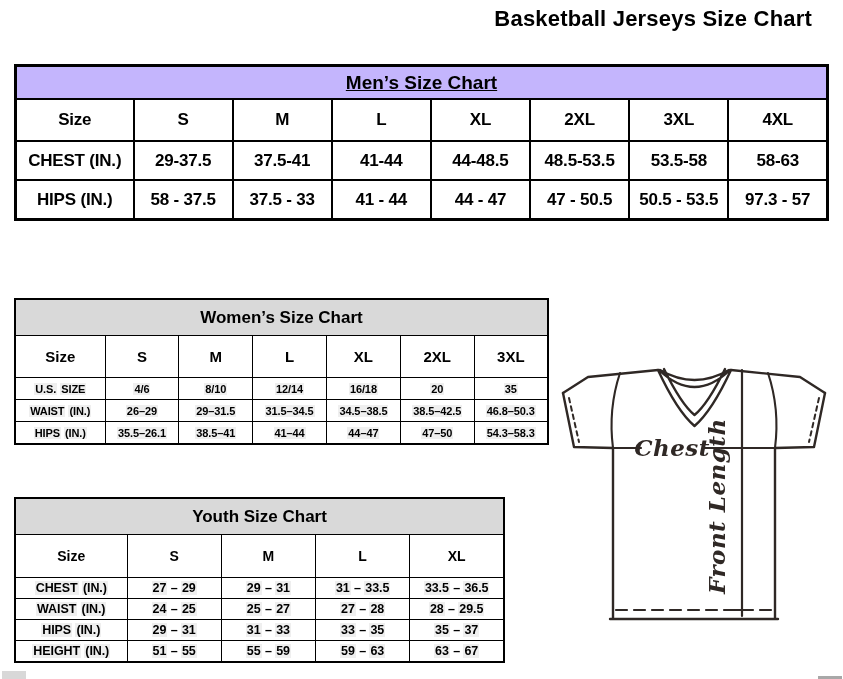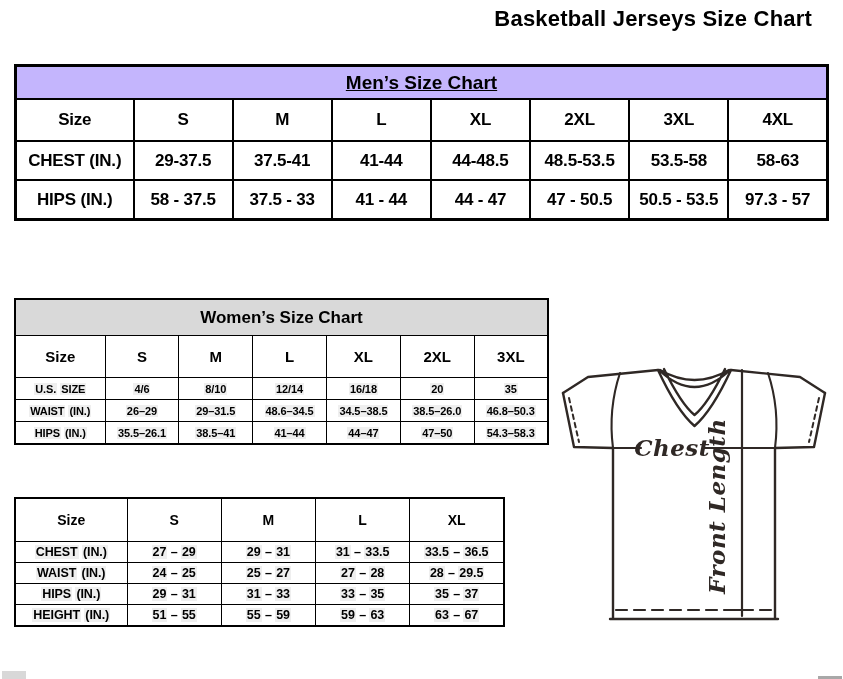--- a/index.html
+++ b/index.html
@@ -125,23 +125,23 @@
     <td><span class="hl">8/10</span></td>
     <td><span class="hl">12/14</span></td>
     <td><span class="hl">16/18</span></td>
     <td><span class="hl">20</span></td>
     <td><span class="hl">35</span></td>
   </tr>
   <tr class="datarow">
     <td><span class="hl">WAIST</span> <span class="hl">(IN.)</span></td>
     <td><span class="hl">26–29</span></td>
     <td><span class="hl">29–31.5</span></td>
-    <td><span class="hl">48.6–34.5</span></td>
+    <td><span class="hl">31.5–34.5</span></td>
     <td><span class="hl">34.5–38.5</span></td>
-    <td><span class="hl">38.5–26.0</span></td>
+    <td><span class="hl">38.5–42.5</span></td>
     <td><span class="hl">46.8–50.3</span></td>
   </tr>
   <tr class="datarow">
     <td><span class="hl">HIPS</span> <span class="hl">(IN.)</span></td>
     <td><span class="hl">35.5–26.1</span></td>
     <td><span class="hl">38.5–41</span></td>
     <td><span class="hl">41–44</span></td>
     <td><span class="hl">44–47</span></td>
     <td><span class="hl">47–50</span></td>
     <td><span class="hl">54.3–58.3</span></td>
@@ -151,20 +151,23 @@
 
 <table class="wy youth">
   <colgroup>
       <col style="width:112px">
       <col>
       <col>
       <col>
       <col>
     </colgroup>
   <tbody>
+      <tr class="band">
+    <td colspan="5">Youth Size Chart</td>
+  </tr>
   <tr class="szrow">
     <td>Size</td>
     <td>S</td>
     <td>M</td>
     <td>L</td>
     <td>XL</td>
   </tr>
   <tr class="datarow">
     <td><span class="hl">CHEST</span> <span class="hl">(IN.)</span></td>
     <td><span class="hl">27</span> – <span class="hl">29</span></td>

